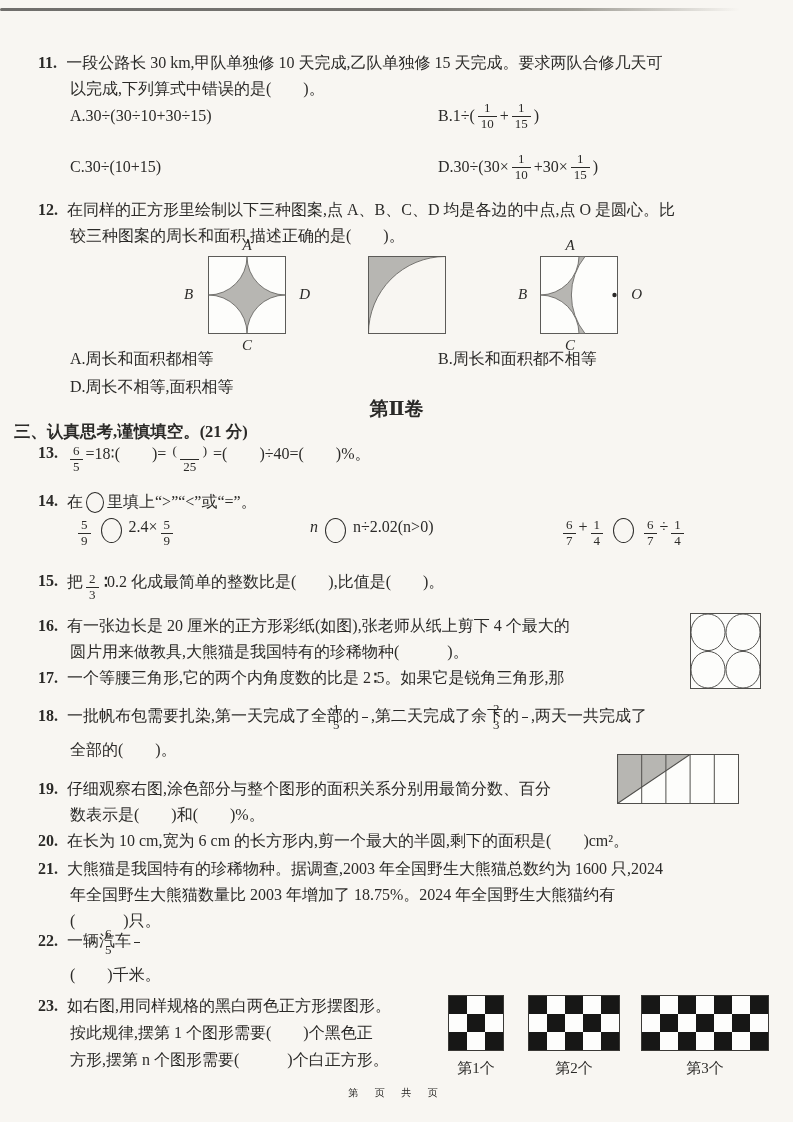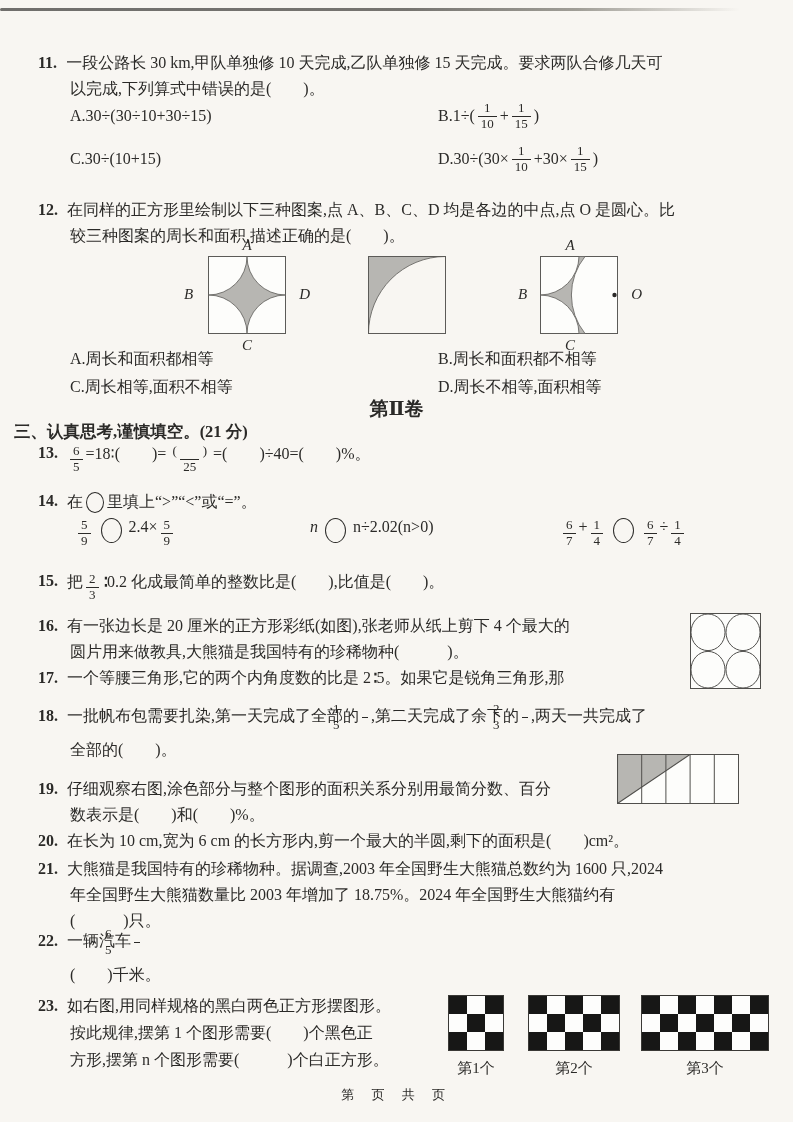--- a/index.html
+++ b/index.html
@@ -39,34 +39,34 @@
   .lab-right{right:2px;top:42px;}
   .absfig{position:absolute;}
   .q23wrap{position:absolute;left:448px;top:995px;display:flex;align-items:flex-start;}
   .figcol{display:flex;flex-direction:column;align-items:center;}
   .board{display:grid;border:1px solid #3a3936;background:#fff;}
   .cell{width:18px;height:18px;}
   .cell.black{background:#171716;}
   .cell.white{background:#fdfdfc;}
   .boardlabel{margin-top:8px;font-size:15px;white-space:nowrap;}
   .footer{position:absolute;top:1086px;left:0;width:100%;text-align:center;
-    font-size:13px;letter-spacing:7px;}
+    font-size:10px;letter-spacing:7px;}
   .it{font-style:italic;}
   svg{display:block;}
 </style>
 </head>
 <body>
 
 <div class="scanline"></div>
 
 <div class="q" style="top:50px;">
   <span class="qnum">11.</span><span>一段公路长 30 km,甲队单独修 10 天完成,乙队单独修 15 天完成。要求两队合修几天可</span><br>
   <span>以完成,下列算式中错误的是(　　)。</span>
 </div>
-<div class="optgrid" style="top:101px;row-gap:12px;">
+<div class="optgrid" style="top:101px;row-gap:20px;">
   <span>A.30÷(30÷10+30÷15)</span>
   <span class="inlineflex">
     <span>B.1÷(</span>
     <span class="frac">
         <span class="fn">1</span>
         <span class="fd">10</span>
       </span>
     <span>+</span>
     <span class="frac">
         <span class="fn">1</span>
@@ -124,21 +124,20 @@
       <rect x="0.5" y="0.5" width="77" height="77" fill="#fdfdfb" stroke="#5c5b58" stroke-width="1"></rect>
       <path d="M39,0.5 L45,0.5 A61.3,61.3 0 0 0 45,77.5 L39,77.5 A39,39 0 0 0 0.5,39 A39,39 0 0 0 39,0.5 Z" fill="#b7b6b2" stroke="#6a6965" stroke-width="0.9"></path>
       <circle cx="74.5" cy="39" r="2.2" fill="#2b2a28"></circle>
     </svg>
   </div>
 </div>
 
 <div class="optgrid" style="top:346px;row-gap:2px;line-height:26px;">
   <span>A.周长和面积都相等</span>
   <span>B.周长和面积都不相等</span>
-  <span>C.周长相等,面积不相等</span>
   <span>D.周长不相等,面积相等</span>
 </div>
 
 <div class="hdr-center" style="top:396px;">第Ⅱ卷</div>
 <div class="section-hdr" style="top:421px;">三、认真思考,谨慎填空。(21 分)</div>
 
 <div class="mathline" style="position:absolute;left:38px;top:444px;">
   <span class="qnum">13.</span>
   <span class="frac">
       <span class="fn">6</span>

